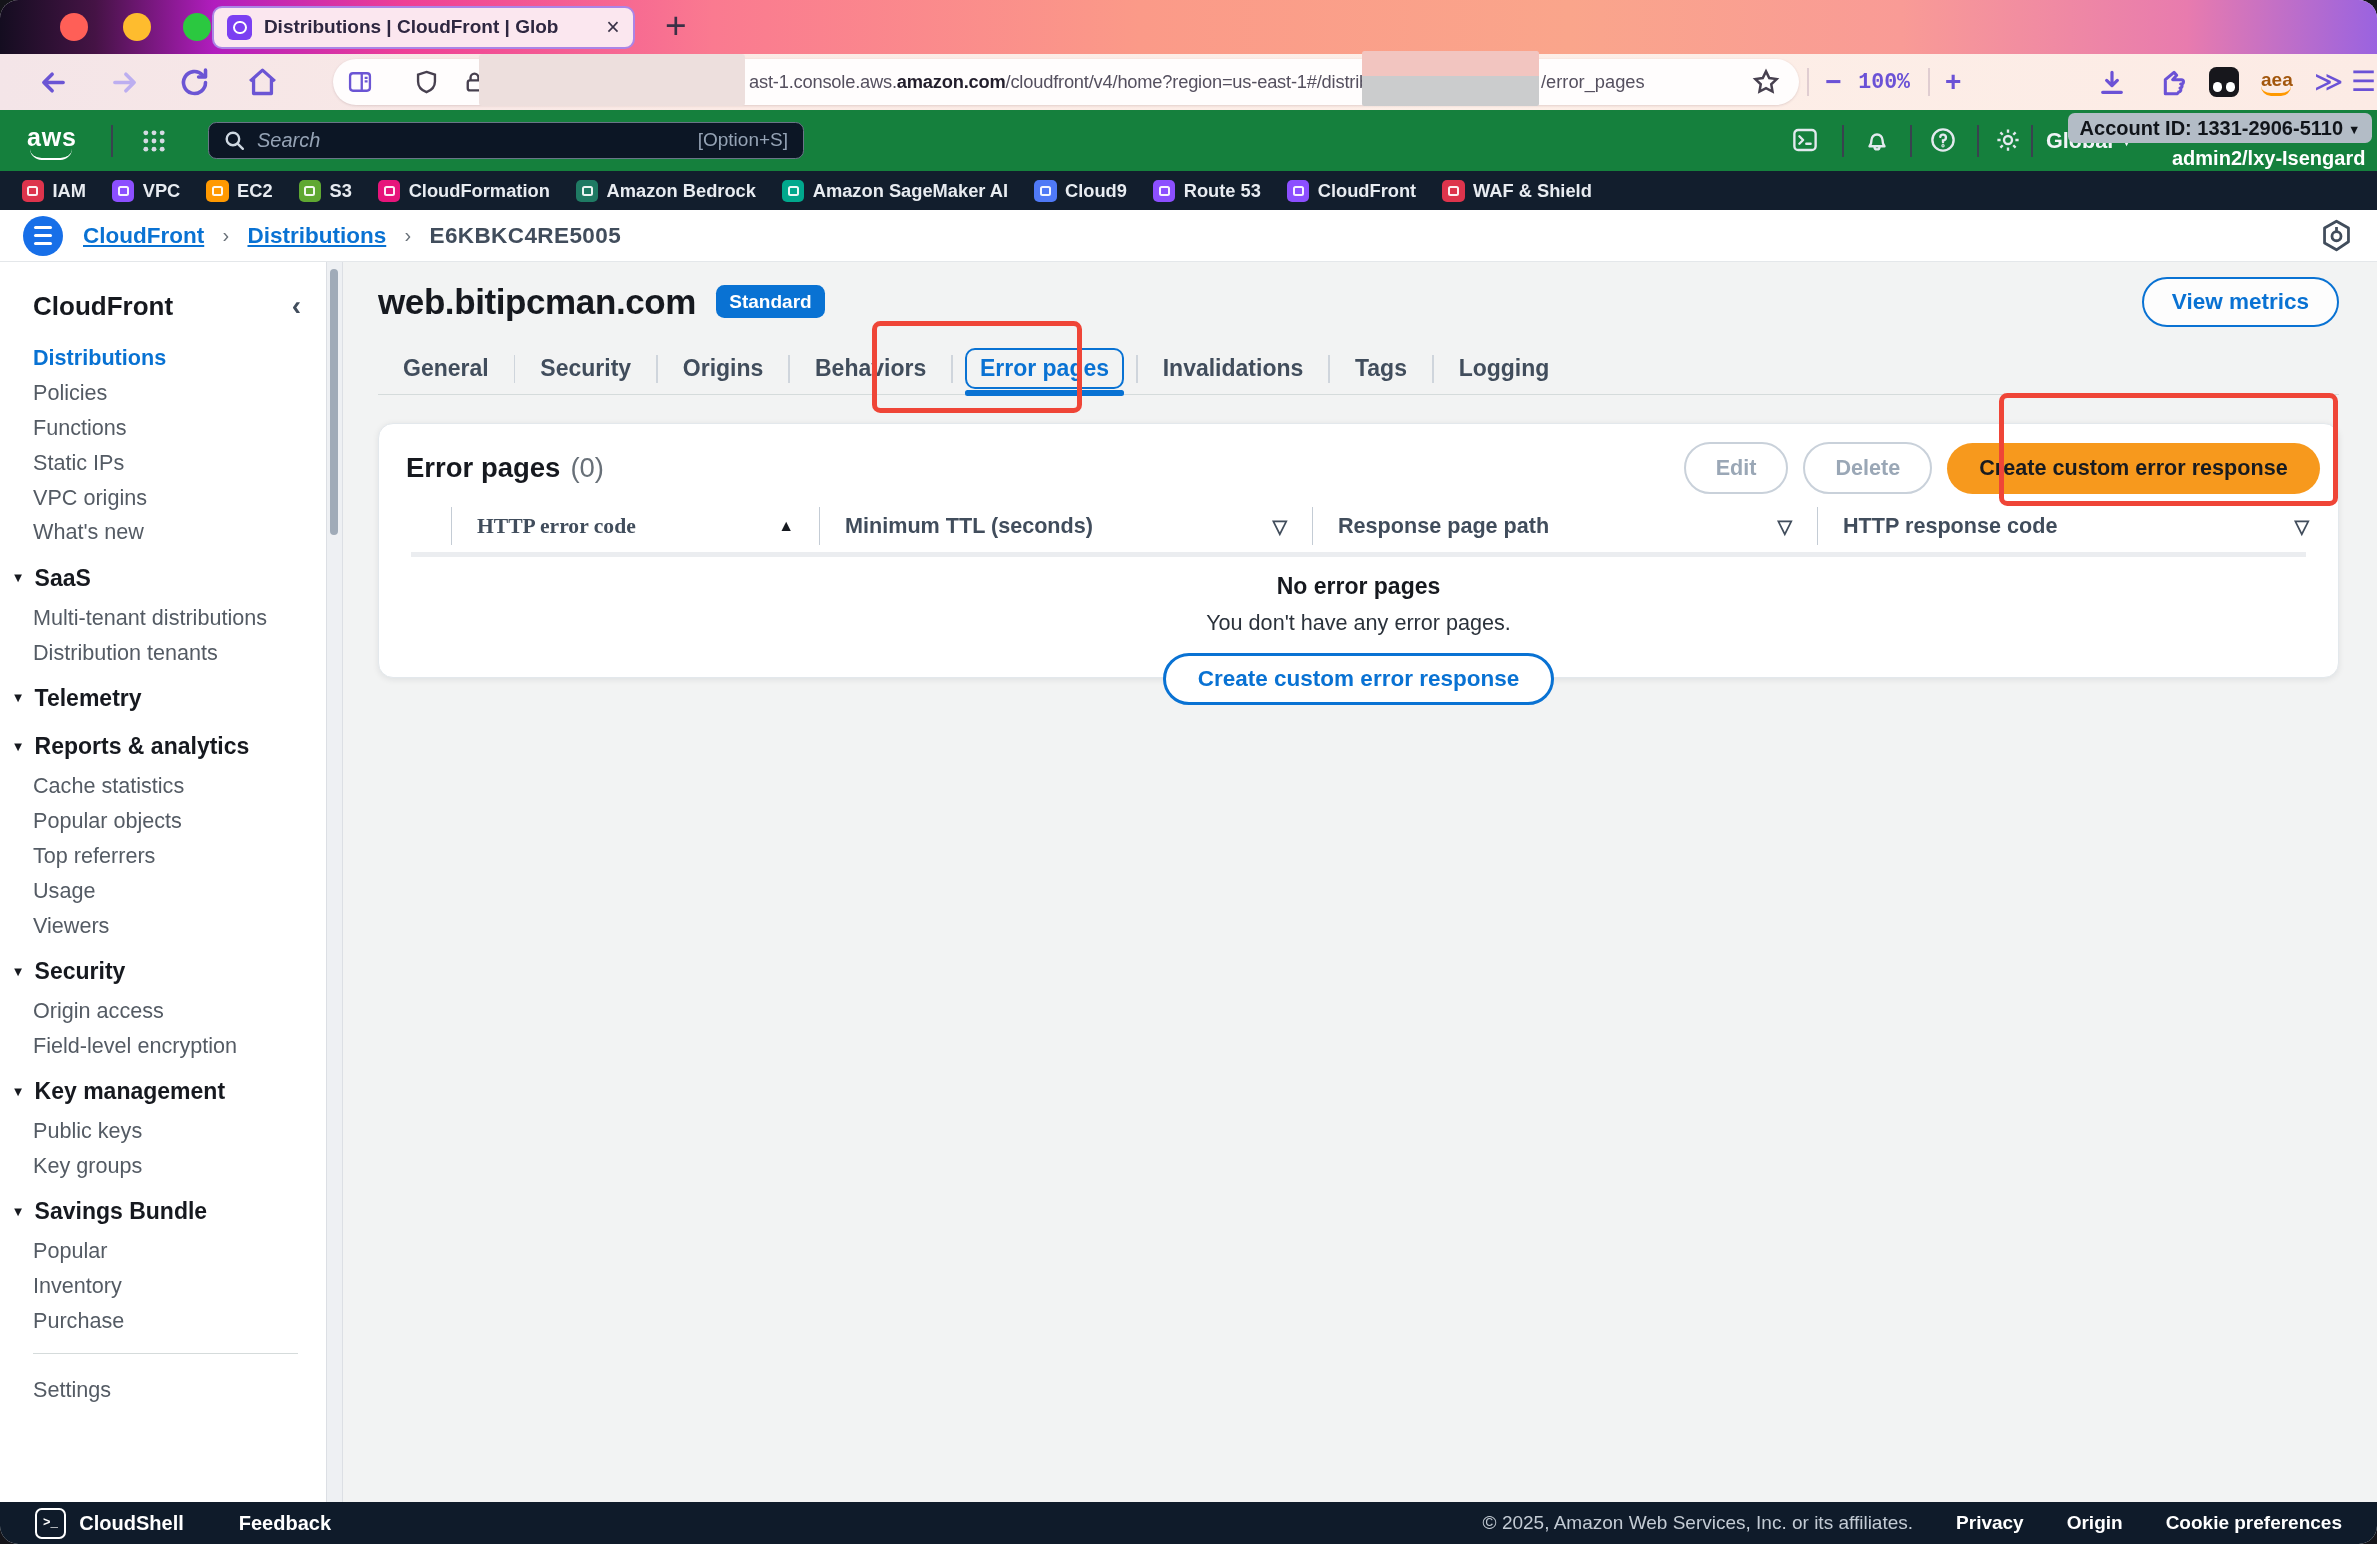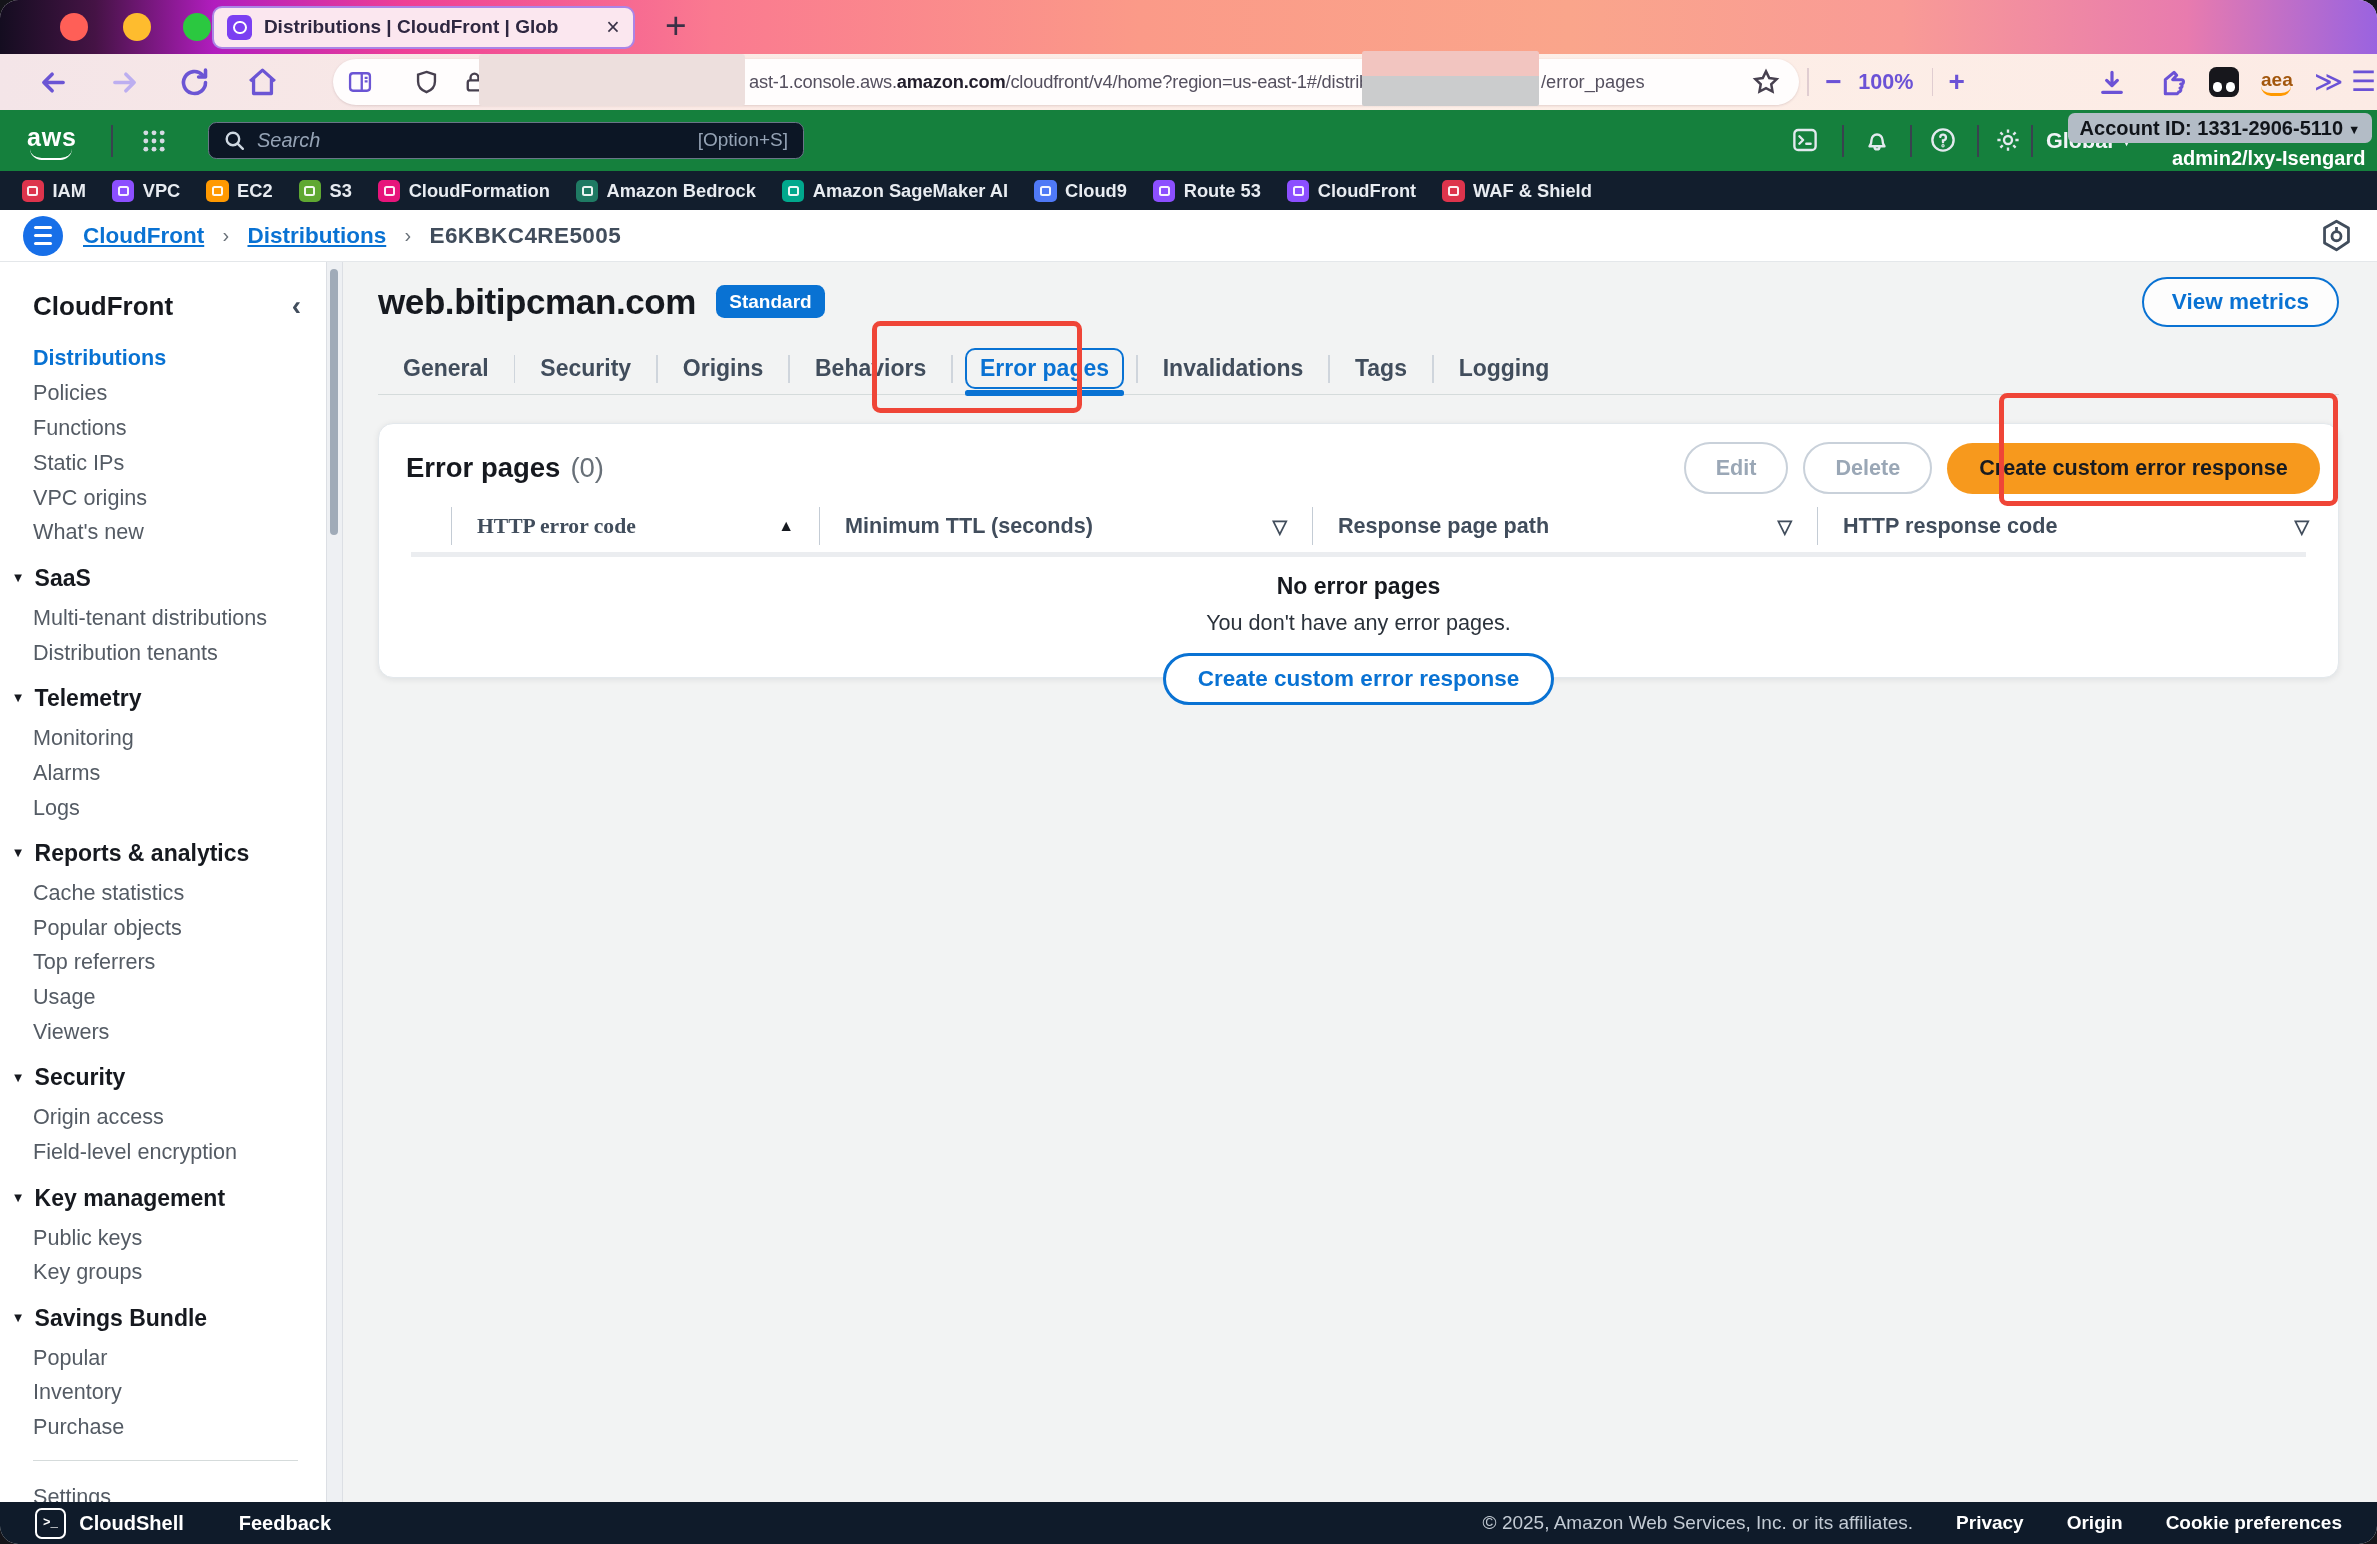--- a/index.html
+++ b/index.html
@@ -235,21 +235,21 @@
       <span class="star">
         <svg width="30" height="30" viewBox="0 0 24 24" fill="none" stroke="#47404f" stroke-width="2">
             <path d="M12 3.5l2.6 5.3 5.9.9-4.3 4.1 1 5.8-5.2-2.7-5.2 2.7 1-5.8L3.5 9.7l5.9-.9z"></path>
           </svg>
         </span>
     </div>
 
     <div class="zoomgrp" style="left:1807px;">
       <span class="vsep"></span>
       <span style="font-size:28px;margin:0 16.6px;">−</span>
-      <span style="font-size:21.6px;">100%</span>
+      <span style="font-size:21.6px;font-family:Liberation Mono, monospace;">100%</span>
       <span class="vsep" style="margin-left:18.3px;"></span>
       <span style="font-size:28px;margin-left:15px;">+</span>
     </div>
     <span class="rowic" style="left:2096px;">
       <svg width="32" height="32" viewBox="0 0 24 24" fill="none" stroke="#6b52d6" stroke-width="2.4" stroke-linecap="round" stroke-linejoin="round">
           <path d="M12 4v10M8 10l4 4 4-4M5 19h14"></path>
         </svg>
       </span>
     <span class="rowic" style="left:2156px;">
       <svg width="32" height="32" viewBox="0 0 24 24" fill="none" stroke="#6b52d6" stroke-width="2.3" stroke-linejoin="round">
@@ -407,25 +407,20 @@
     </ul>
     <div class="sb-group">
       <div class="sb-head"><span class="tri">▼</span><span>SaaS</span></div>
       <ul class="sb-list" style="margin-top:0;">
         <li>Multi-tenant distributions</li>
         <li>Distribution tenants</li>
       </ul>
     </div>
     <div class="sb-group">
       <div class="sb-head"><span class="tri">▼</span><span>Telemetry</span></div>
-      <ul class="sb-list" style="margin-top:0;">
-        <li>Monitoring</li>
-        <li>Alarms</li>
-        <li>Logs</li>
-      </ul>
     </div>
     <div class="sb-group">
       <div class="sb-head"><span class="tri">▼</span><span>Reports &amp; analytics</span></div>
       <ul class="sb-list" style="margin-top:0;">
         <li>Cache statistics</li>
         <li>Popular objects</li>
         <li>Top referrers</li>
         <li>Usage</li>
         <li>Viewers</li>
       </ul>

